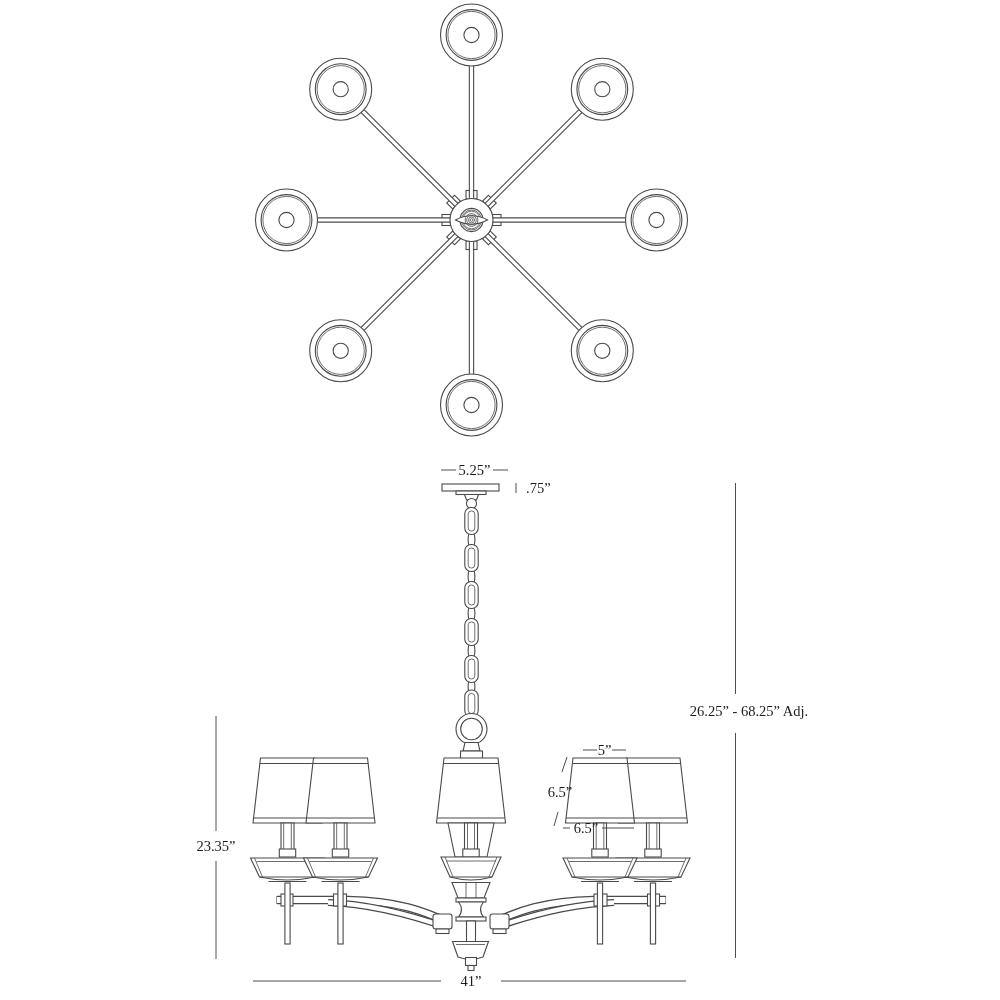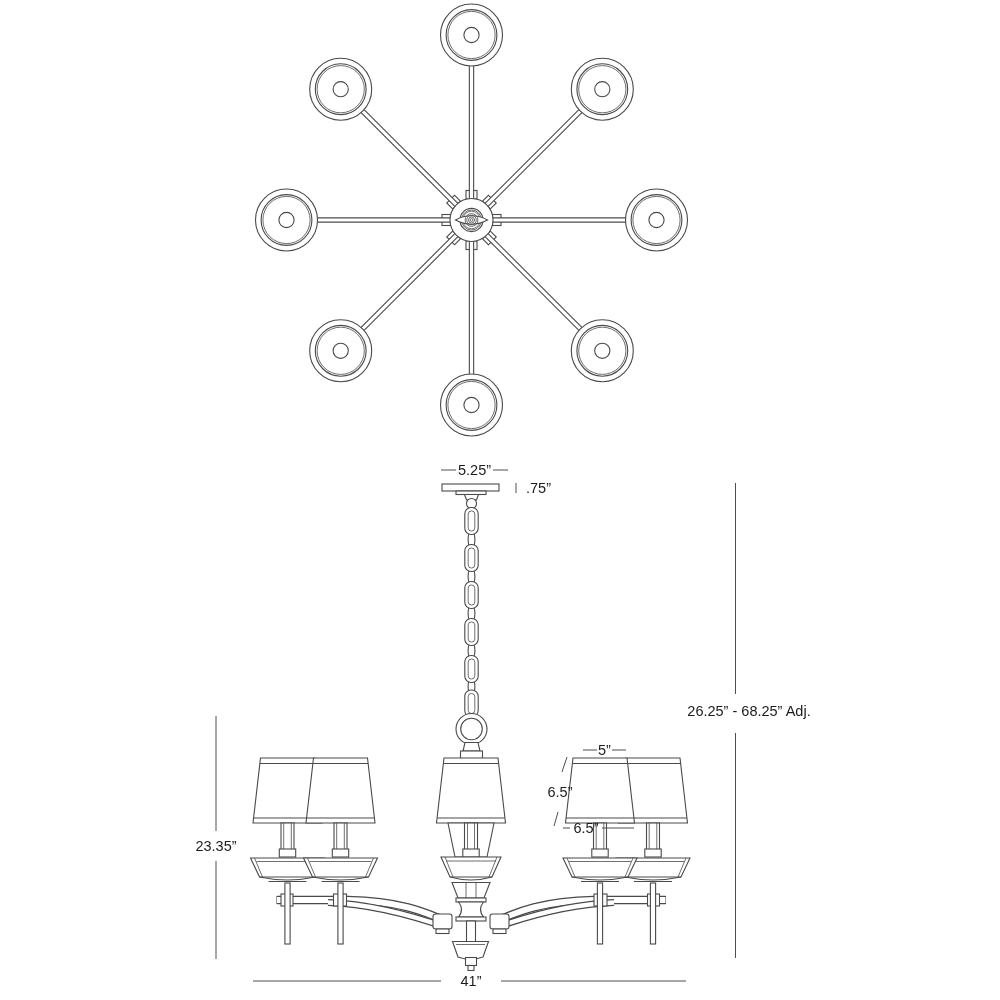--- a/index.html
+++ b/index.html
@@ -1,17 +1,17 @@
 <!DOCTYPE html>
 <html><head>
 <meta charset="utf-8">
 <style>
   html,body{margin:0;padding:0;background:#ffffff;}
   .stage{position:relative;width:949px;height:1000px;background:#fff;overflow:hidden;
-         font-family:Liberation Sans, sans-serif;}
+         font-family:Liberation Serif, serif;}
   svg{display:block}
   .ln{fill:none;stroke:#4a4a4a;stroke-width:1.1;}
   .lnt{fill:none;stroke:#4a4a4a;stroke-width:.8;}
   .wf{fill:#ffffff;stroke:#4a4a4a;stroke-width:1.1;}
   .armdark{fill:none;stroke:#4a4a4a;stroke-linecap:butt;}
   .armlite{fill:none;stroke:#ffffff;stroke-linecap:butt;}
   .dim{fill:none;stroke:#4f4f4f;stroke-width:1;}
   text.dimlabel{font-size:14.5px;fill:#1c1c1c;}
 </style>
 </head>

